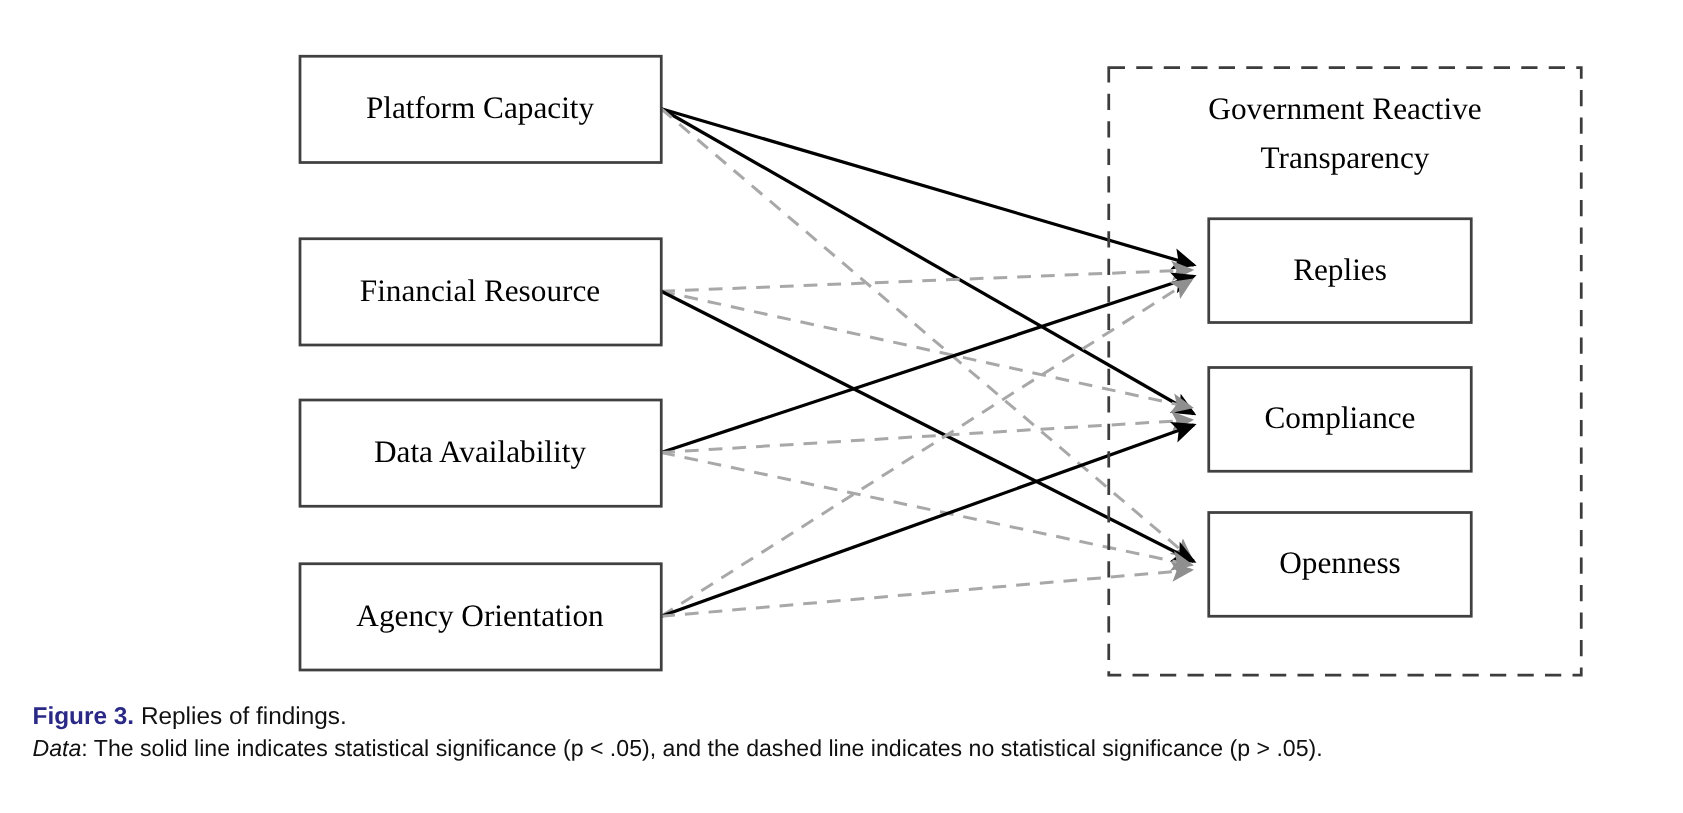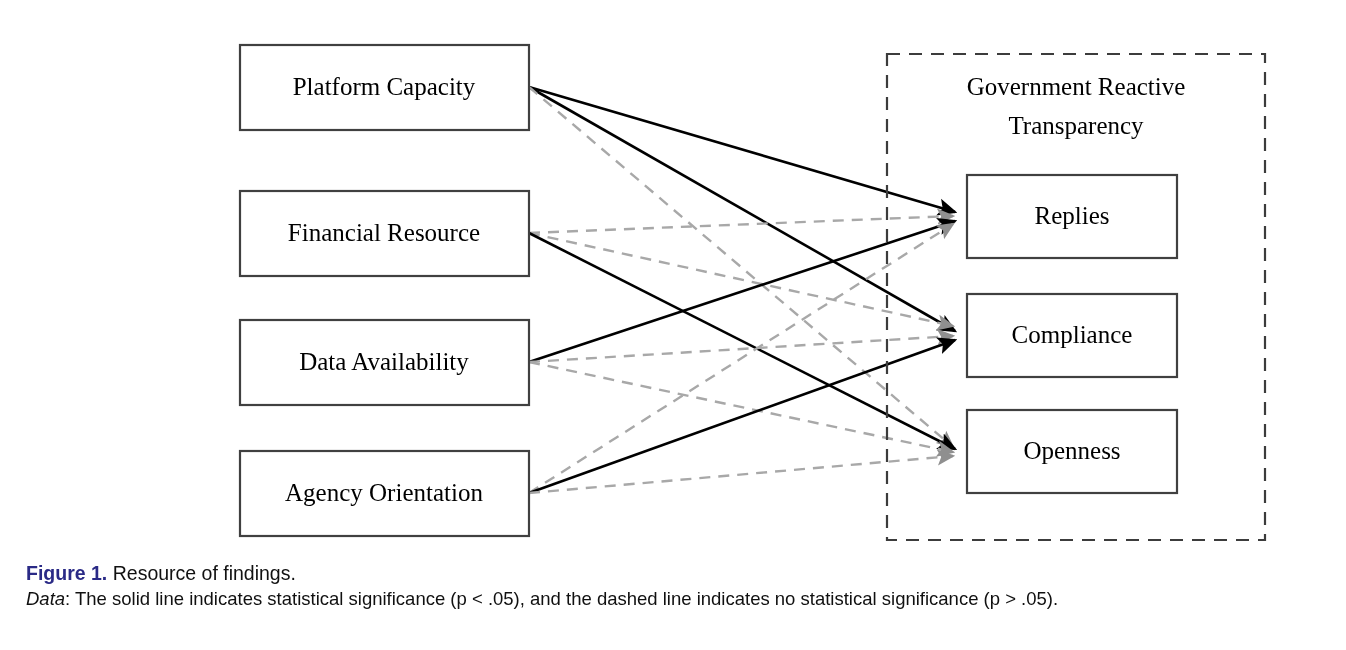--- a/index.html
+++ b/index.html
@@ -101,19 +101,19 @@
 
   <g>
     <rect class="node-rect" x="967" y="410" width="210" height="83"></rect>
     <text class="box-label" x="1072" y="453">Openness</text>
   </g>
 
 </svg>
 
 <div id="caption">
   <div id="caption-line1">
-    <span id="fig-num">Figure 1.</span>
-    <span id="fig-title">Resource of findings.</span>
+    <span id="fig-num">Figure 3.</span>
+    <span id="fig-title">Replies of findings.</span>
   </div>
   <div id="caption-line2">
     <span id="note-word">Data</span><span>: </span><span>The solid line indicates statistical significance (p &lt; .05), and the dashed line indicates no statistical significance (p &gt; .05).</span>
   </div>
 </div>
 
 </body></html>

